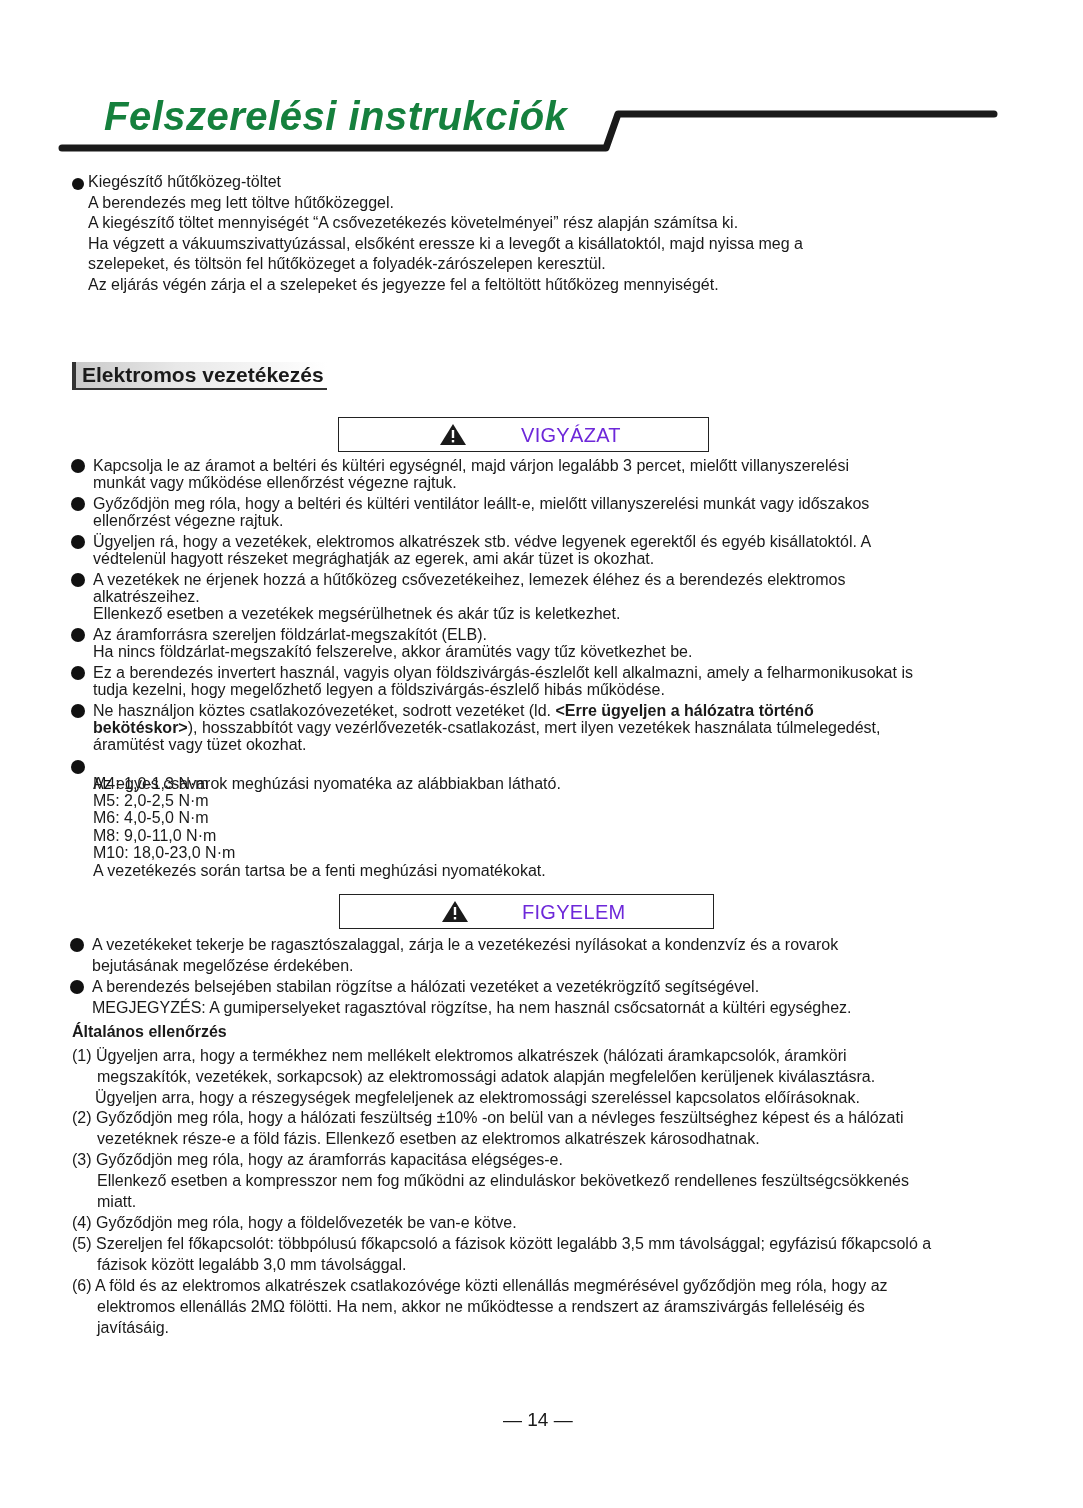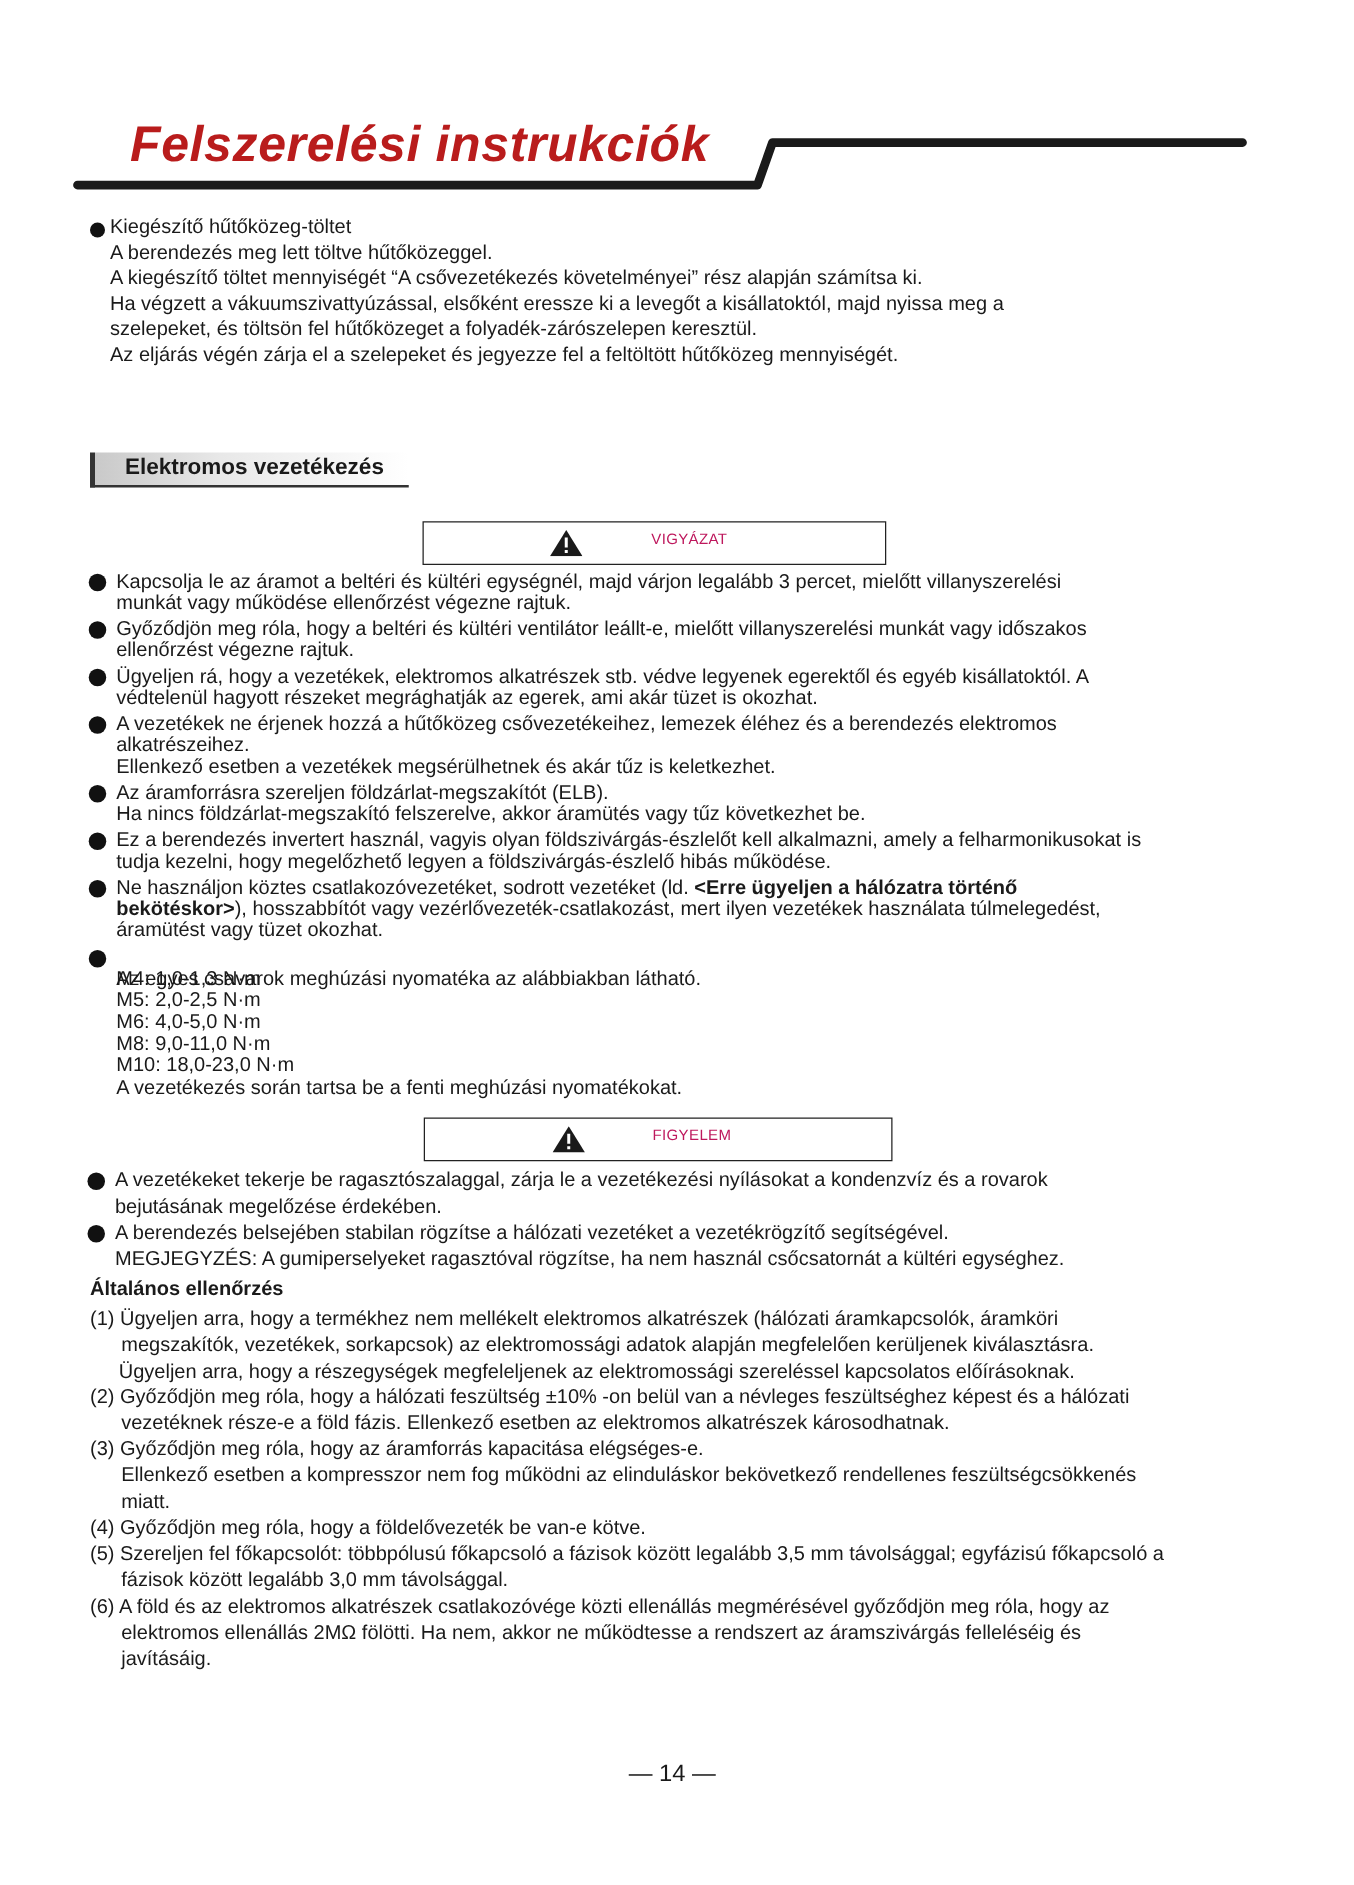--- a/index.html
+++ b/index.html
@@ -2,38 +2,38 @@
 <html><head>
 <meta charset="utf-8">
 <style>
   html, body { margin: 0; padding: 0; background: #ffffff; }
   body { width: 1083px; height: 1508px; position: relative; overflow: hidden;
          font-family: "Liberation Sans", sans-serif; color: #1a1a1a; }
   .abs { position: absolute; }
 
   
   .title { left: 104px; top: 94px; font-size: 40px; font-weight: bold; font-style: italic;
-           letter-spacing: 0.5px; color: #b91c1c; white-space: nowrap; }
+           letter-spacing: 0.5px; color: #15803d; white-space: nowrap; }
   .title-rule { left: 58px; top: 86px; width: 942px; height: 70px; }
 
   
   .txt { font-size: 16px; line-height: 20.6px; white-space: nowrap; }
   .bullet { position: absolute; width: 12px; height: 12px; border-radius: 50%; background: #111; }
   .bullet.big { width: 14px; height: 14px; }
 
   
   .sec-head { left: 72px; top: 362px; width: 251px; height: 26px;
               border-left: 4px solid #333; border-bottom: 2px solid #333;
               background: linear-gradient(to right, #c9c9c9 0%, #e8e8e8 40%, #ffffff 100%); }
-  .sec-head span { position: absolute; left: 24px; top: 1px; font-size: 18px; font-weight: bold; color: #1a1a1a; white-space: nowrap; }
+  .sec-head span { position: absolute; left: 6px; top: 1px; font-size: 21px; font-weight: bold; color: #1a1a1a; white-space: nowrap; }
 
   
   .warn-box { border: 1.5px solid #222; background: #fff; }
   .warn-box .tri { position: absolute; }
-  .warn-box .lbl { position: absolute; font-size: 12px; color: #be185d; white-space: nowrap; letter-spacing: 0.3px; }
+  .warn-box .lbl { position: absolute; font-size: 20px; color: #6d28d9; white-space: nowrap; letter-spacing: 0.3px; }
 
   .bold { font-weight: bold; }
   .page-num { left: 503px; top: 1409px; font-size: 19px; white-space: nowrap; }
 </style>
 </head>
 <body>
 
 <svg class="abs title-rule" viewBox="0 0 942 70" width="942" height="70">
   <path d="M4 62 L548 62 L560 28 L936 28" fill="none" stroke="#1a1a1a" stroke-width="7" stroke-linecap="round" stroke-linejoin="round"></path>
 </svg>

